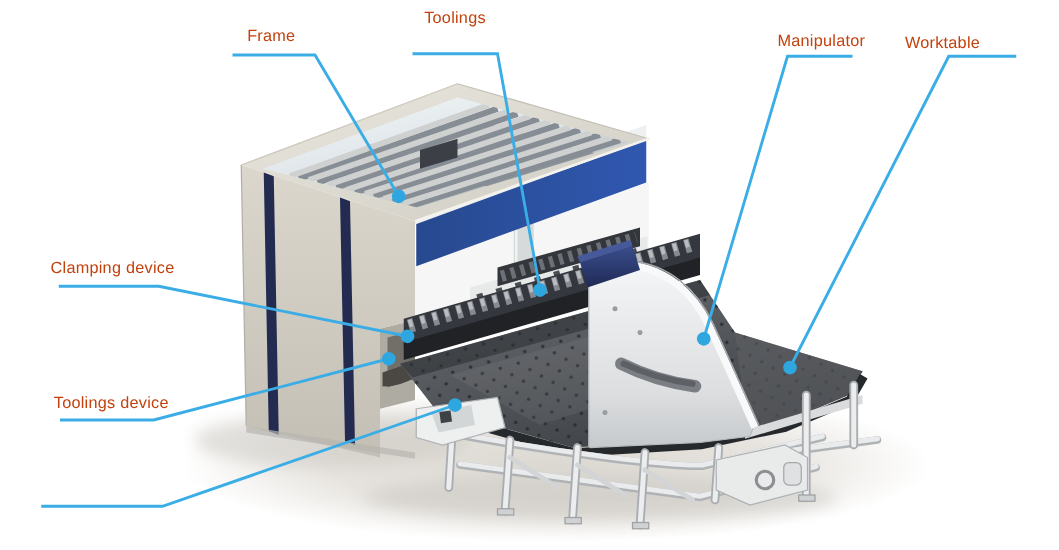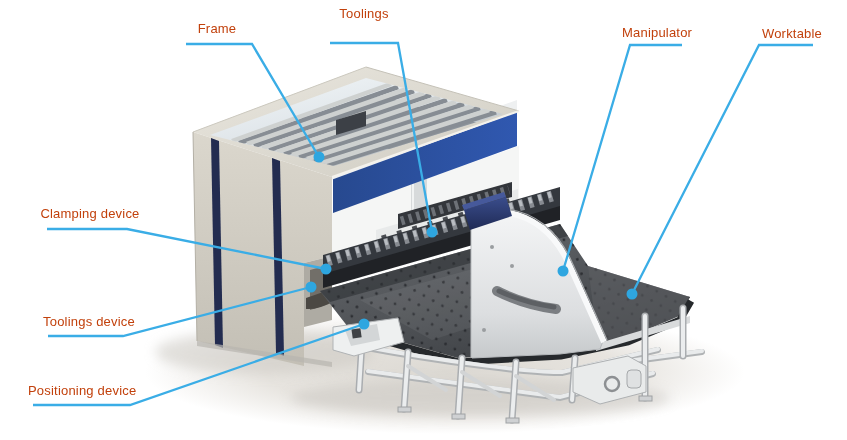--- a/index.html
+++ b/index.html
@@ -8,21 +8,21 @@
     font-family:"Liberation Sans",sans-serif;
   }
   .machine-svg{position:absolute;left:0;top:0;width:847px;height:440px;display:block;}
   .callout{
     position:absolute;font-size:13px;line-height:15px;color:#c2410c;
     text-align:center;white-space:nowrap;letter-spacing:.2px;
   }
   .lbl-frame{left:182px;top:21px;width:70px;}
   .lbl-toolings{left:330px;top:6px;width:68px;}
   .lbl-manipulator{left:622px;top:25px;width:70px;}
-  .lbl-worktable{left:759px;top:26px;width:66px;}
+  .lbl-worktable{left:721px;top:26px;width:66px;}
   .lbl-clamping{left:38px;top:206px;width:104px;}
   .lbl-bending{left:40px;top:314px;width:98px;}
   .lbl-positioning{left:28px;top:383px;width:106px;}
 </style>
 </head>
 <body>
 
 <div class="stage">
 
   <svg class="machine-svg" viewBox="0 0 847 440" aria-hidden="true">
@@ -253,14 +253,13 @@
       <circle cx="364" cy="324" r="5.5"></circle>
     </g>
   </svg>
 
   <div class="callout lbl-frame">Frame</div>
   <div class="callout lbl-toolings">Toolings</div>
   <div class="callout lbl-manipulator">Manipulator</div>
   <div class="callout lbl-worktable">Worktable</div>
   <div class="callout lbl-clamping">Clamping device</div>
   <div class="callout lbl-bending">Toolings device</div>
-  <div class="callout lbl-positioning">Positioning device</div>
 </div>
 
 </body></html>

